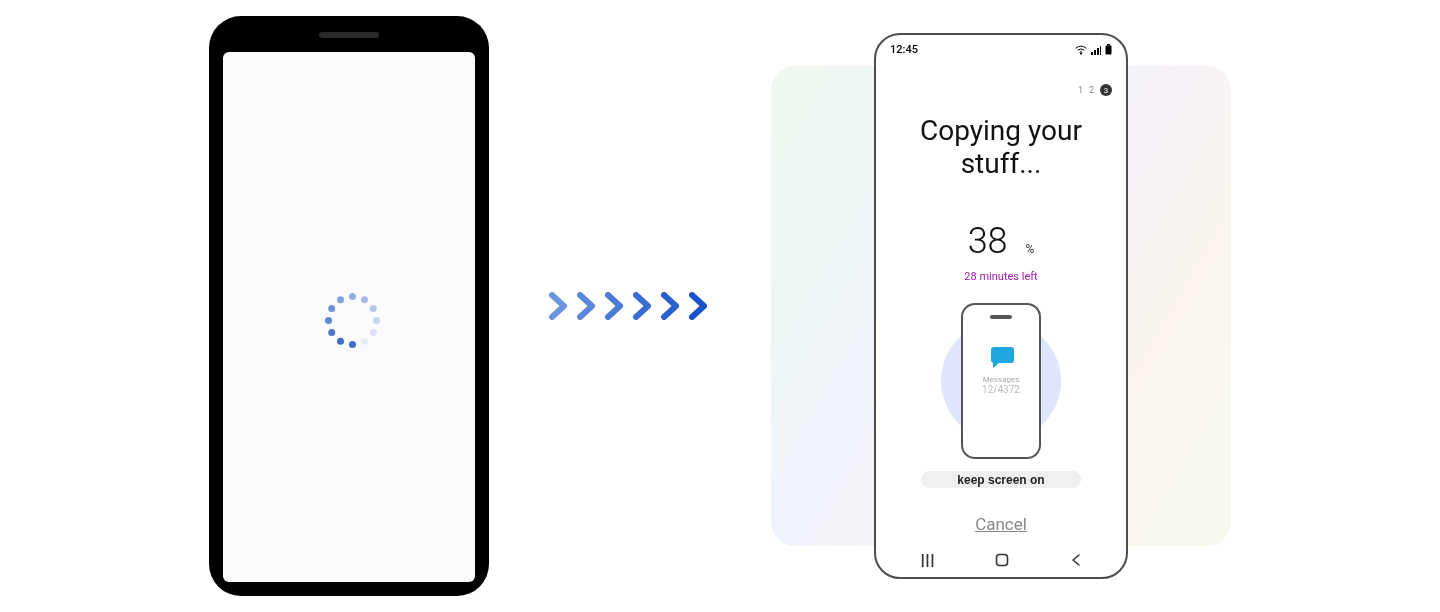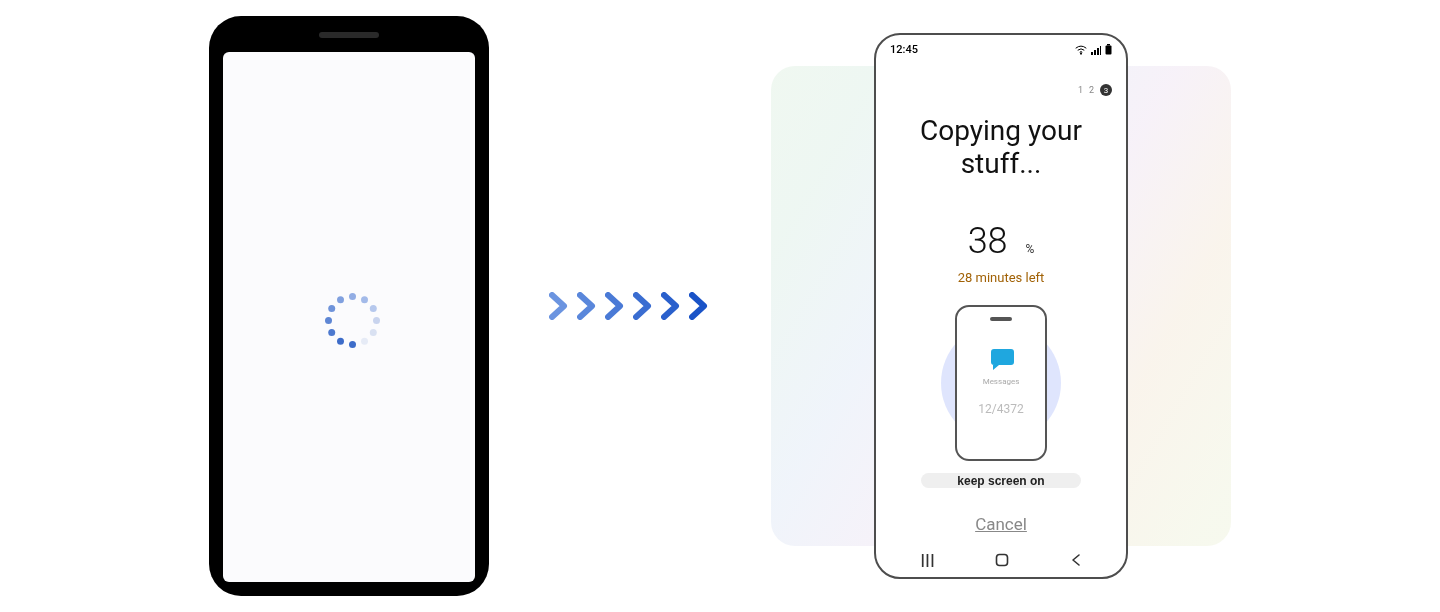--- a/index.html
+++ b/index.html
@@ -81,43 +81,43 @@
   .title {
     text-align: center; font-size: 28px; font-weight: 400; color: #111;
     margin-top: 18px;
   }
   .percent-row {
     text-align: center; margin-top: 40px;
     display: flex; align-items: baseline; justify-content: center; gap: 18px;
   }
   .percent-num { font-size: 36px; font-weight: 300; color: #111; }
   .percent-sym { font-size: 12px; color: #333; }
-  .eta { text-align: center; font-size: 13px; color: #a16207; margin-top: 8px; }
+  .eta { text-align: center; font-size: 11px; color: #a21caf; margin-top: 8px; }
 
   .mini-phone-zone {
     margin-top: 20px; flex: 1;
     display: flex; align-items: flex-start; justify-content: center;
     position: relative;
   }
   .blue-circle {
     position: absolute; width: 120px; height: 120px; border-radius: 50%;
     background: #d7defc; top: 18px;
     opacity: .8;
   }
   .mini-phone {
     position: relative; z-index: 1;
-    width: 92px; height: 156px; border: 2px solid #555; border-radius: 14px;
+    width: 80px; height: 156px; border: 2px solid #555; border-radius: 14px;
     background: #fff;
     display: flex; flex-direction: column; align-items: center;
     padding-top: 10px;
   }
   .mini-notch { width: 22px; height: 4px; background: #555; border-radius: 3px; }
   .msg-icon { margin-top: 26px; }
   .msg-label { font-size: 8px; color: #aaa; margin-top: 6px; }
-  .msg-count { font-size: 12px; color: #bbb; margin-top: 16px; }
+  .msg-count { font-size: 10px; color: #bbb; }
 
   .pill-btn {
     margin: 12px auto; width: 160px; height: 30px;
     background: #efefef; border-radius: 16px; border: none;
     font-size: 12px; font-weight: 600; color: #222;
     display: flex; align-items: center; justify-content: center;
   }
   .cancel-link {
     text-align: center; font-size: 17px; color: #888;
     margin-top: 14px; text-decoration: underline;

